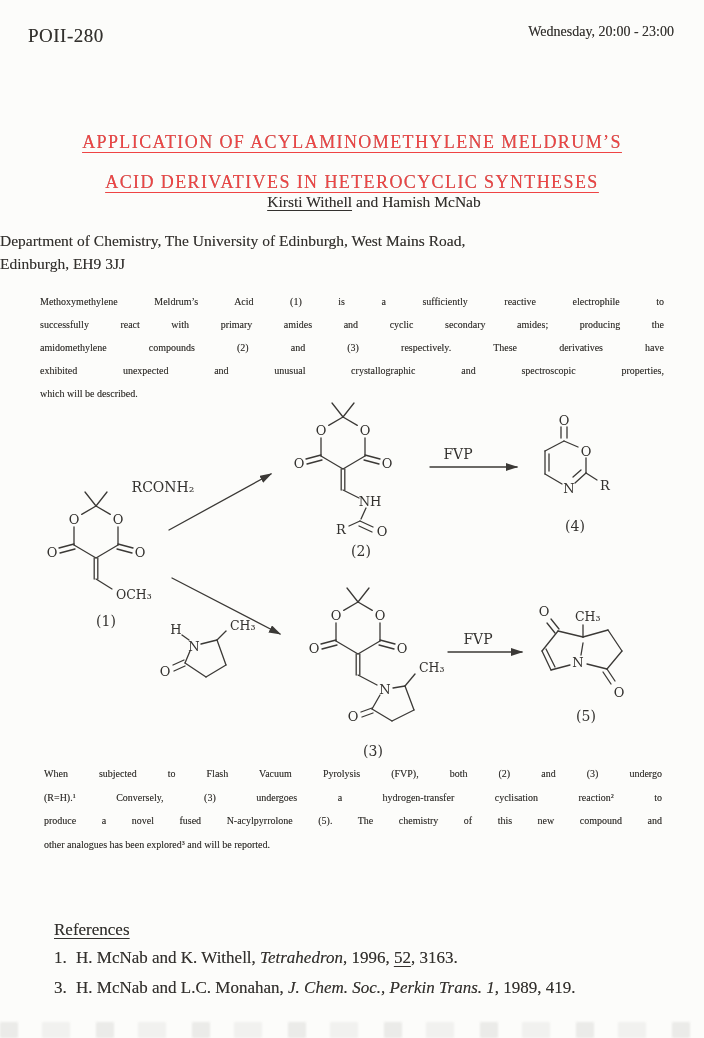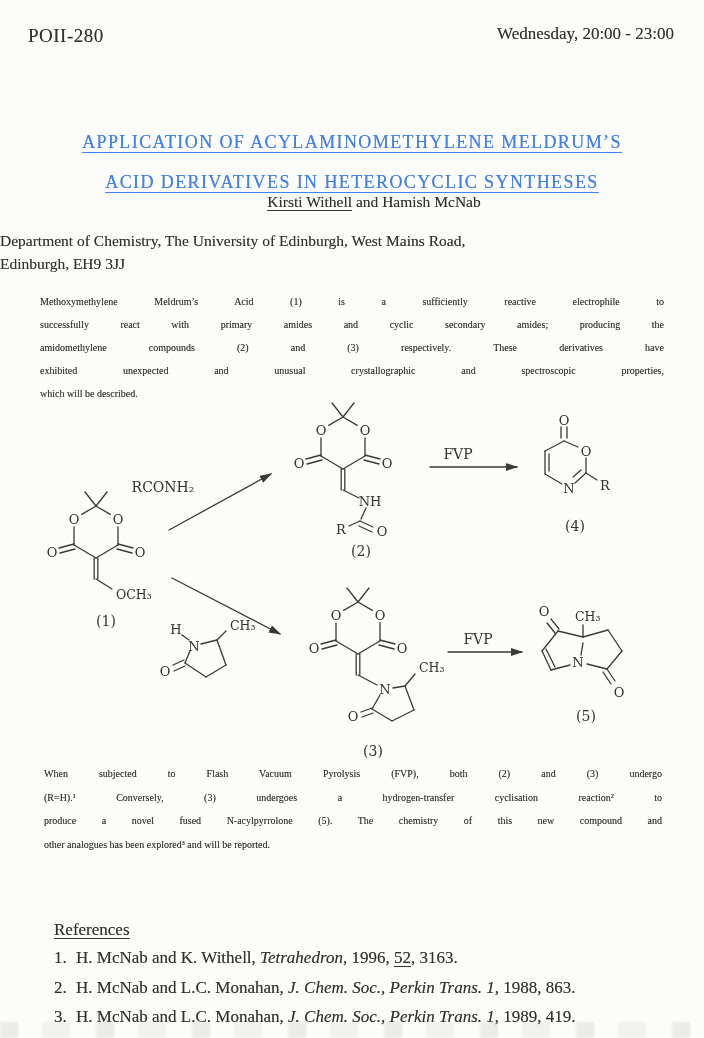--- a/index.html
+++ b/index.html
@@ -3,23 +3,23 @@
 <meta charset="utf-8">
 <style>
   html,body{margin:0;padding:0;background:#e8e8e6;}
   .page{
     position:relative;width:704px;height:1038px;margin:0 auto;
     background:#fcfcfa;overflow:hidden;
     font-family:"Liberation Serif", serif;color:#33312e;
     text-shadow:0 0 .6px rgba(70,65,60,.55);
   }
   .hdr-left{position:absolute;left:28px;top:25px;font-size:19px;letter-spacing:.5px;}
-  .hdr-right{position:absolute;right:30px;top:24px;font-size:17px;}
+  .hdr-right{position:absolute;right:30px;top:24px;font-size:14px;}
   .title{position:absolute;left:0;right:0;top:122px;text-align:center;
-    font-size:18px;letter-spacing:1.4px;line-height:40px;color:#3b82f6;}
+    font-size:18px;letter-spacing:1.4px;line-height:40px;color:#ef4444;}
   .tline{text-decoration:underline;text-underline-offset:4px;}
   .authors{position:absolute;left:0;right:0;top:193px;text-align:center;font-size:15.5px;padding-left:44px;}
   .ul{text-decoration:underline;text-underline-offset:3px;}
   .affil{position:absolute;left:0;right:0;top:229px;text-align:left;font-size:15.5px;line-height:23px;}
   .para{position:absolute;font-size:10px;line-height:23px;}
   .p1{left:40px;top:290px;width:624px;}
   .p2{left:44px;top:762px;width:618px;line-height:23.5px;}
   .jl{text-align:justify;text-align-last:justify;}
   .jl.last{text-align-last:left;}
   .refs{position:absolute;left:54px;top:920px;font-size:17px;}
@@ -213,18 +213,17 @@
   <div class="para p2">
     <div class="jl">When subjected to Flash Vacuum Pyrolysis (FVP), both (2) and (3) undergo</div>
     <div class="jl">(R=H).¹  Conversely, (3) undergoes a hydrogen-transfer cyclisation reaction² to</div>
     <div class="jl">produce a novel fused N-acylpyrrolone (5).  The chemistry of this new compound and</div>
     <div class="jl last">other analogues has been explored³ and will be reported.</div>
   </div>
 
   <div class="refs">
     <div class="refhead ul">References</div>
     <div class="ref"><span class="num">1.</span><span>H. McNab and K. Withell, </span><span class="it">Tetrahedron</span><span>, 1996, </span><span class="ul">52</span><span>, 3163.</span></div>
-    <div class="ref"><span class="num">2.</span><span>H. McNab and L.C. Monahan, </span><span class="it">J. Chem. Soc., Perkin Trans. 1</span><span>, 1988, 863.</span><span class="ul"></span><span></span></div>
     <div class="ref"><span class="num">3.</span><span>H. McNab and L.C. Monahan, </span><span class="it">J. Chem. Soc., Perkin Trans. 1</span><span>, 1989, 419.</span><span class="ul"></span><span></span></div>
   </div>
 
   <div class="scan-noise"></div>
 </div>
 
 </body></html>

